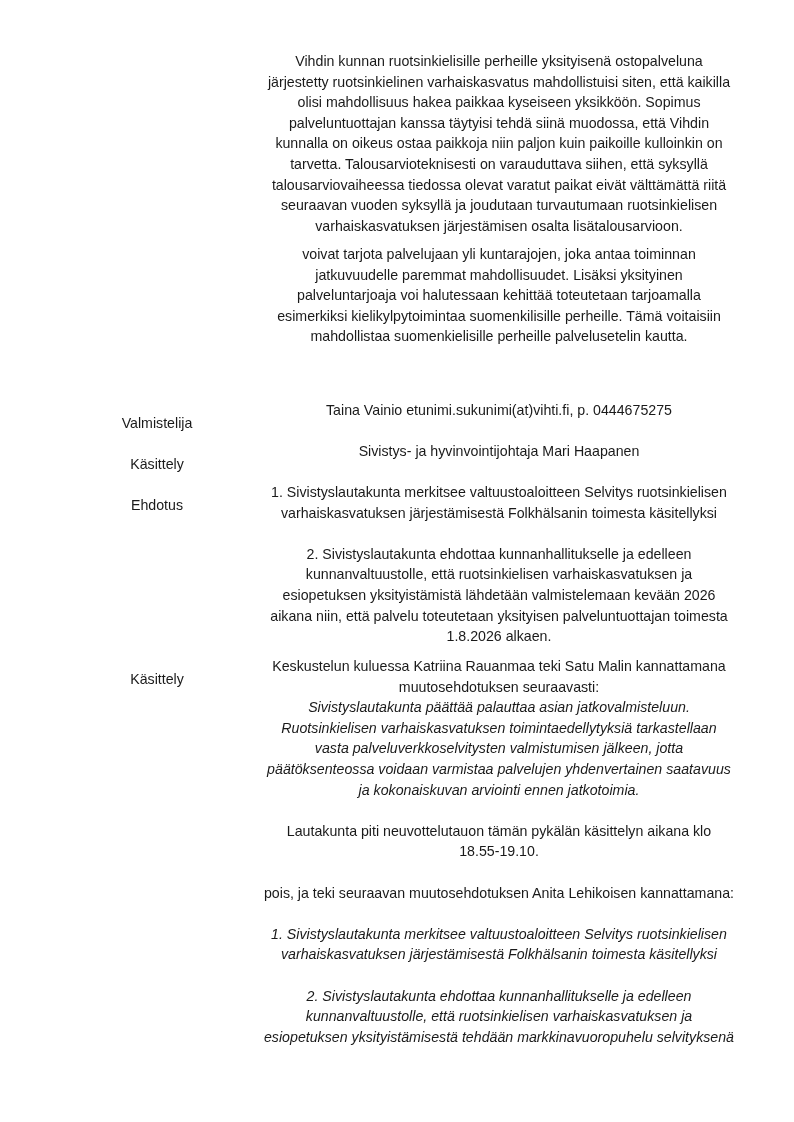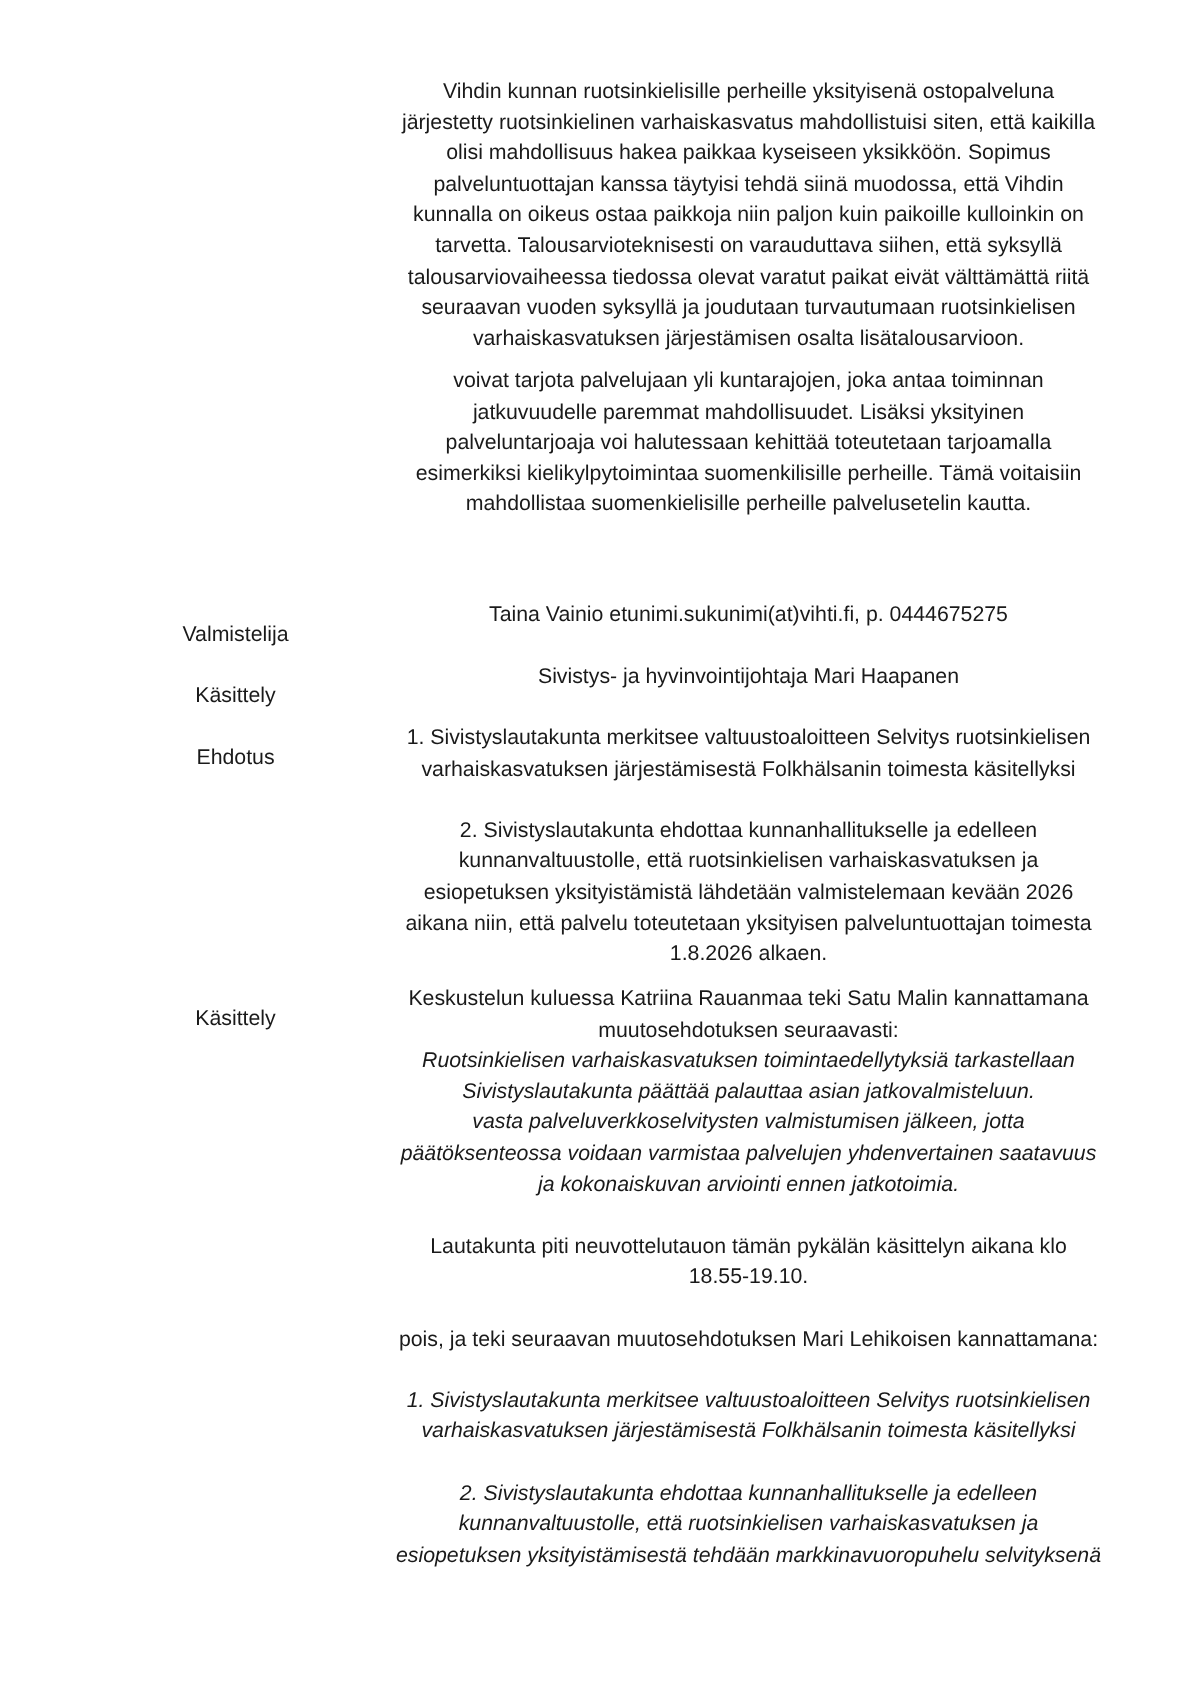--- a/index.html
+++ b/index.html
@@ -113,34 +113,34 @@
   </div>
 
   <div class="row" style="top:656px;">
     <span class="label">Käsittely</span>
     <div class="content">
       <div>
         <span class="line">Keskustelun kuluessa Katriina Rauanmaa teki Satu Malin kannattamana</span>
         <span class="line">muutosehdotuksen  seuraavasti:</span>
       </div>
       <div class="italic">
+        <span class="line">Sivistyslautakunta  päättää palauttaa asian jatkovalmisteluun.</span>
         <span class="line">Ruotsinkielisen varhaiskasvatuksen  toimintaedellytyksiä tarkastellaan</span>
-        <span class="line">Sivistyslautakunta  päättää palauttaa asian jatkovalmisteluun.</span>
         <span class="line">vasta palveluverkkoselvitysten valmistumisen jälkeen, jotta</span>
         <span class="line">päätöksenteossa  voidaan varmistaa palvelujen yhdenvertainen saatavuus</span>
         <span class="line">ja kokonaiskuvan arviointi ennen jatkotoimia.</span>
       </div>
       <div class="gap"></div>
       <div>
         <span class="line">Lautakunta piti neuvottelutauon  tämän pykälän käsittelyn aikana klo</span>
         <span class="line">18.55-19.10.</span>
       </div>
       <div class="gap"></div>
       <div>
-        <span class="line">pois, ja teki seuraavan muutosehdotuksen  Mari Lehikoisen kannattamana:</span>
+        <span class="line">pois, ja teki seuraavan muutosehdotuksen  Anita Lehikoisen kannattamana:</span>
       </div>
       <div class="gap"></div>
       <div class="italic">
         <span class="line">1. Sivistyslautakunta  merkitsee valtuustoaloitteen Selvitys ruotsinkielisen</span>
         <span class="line">varhaiskasvatuksen  järjestämisestä Folkhälsanin toimesta käsitellyksi</span>
       </div>
       <div class="gap"></div>
       <div class="italic">
         <span class="line">2. Sivistyslautakunta  ehdottaa kunnanhallitukselle ja edelleen</span>
         <span class="line">kunnanvaltuustolle,  että ruotsinkielisen varhaiskasvatuksen  ja</span>

